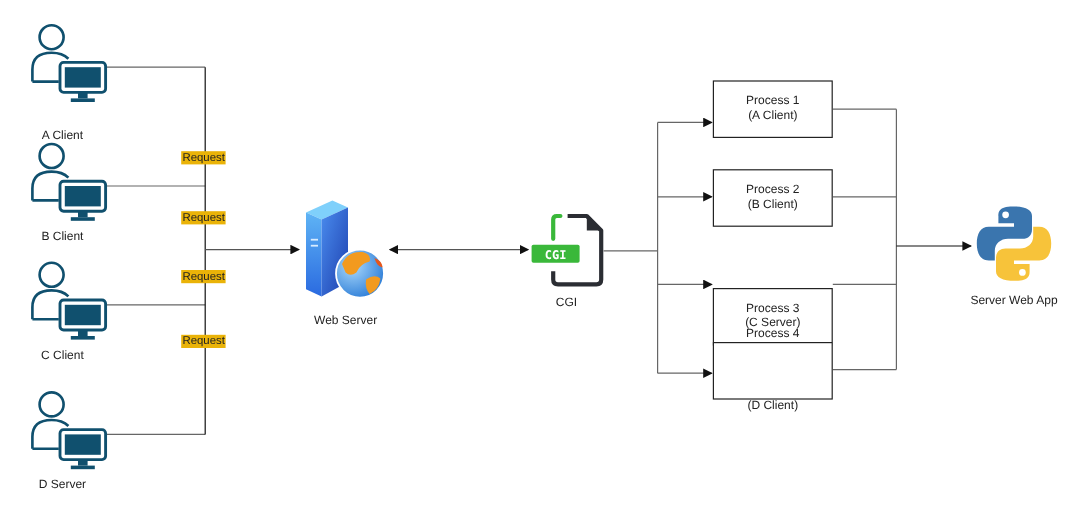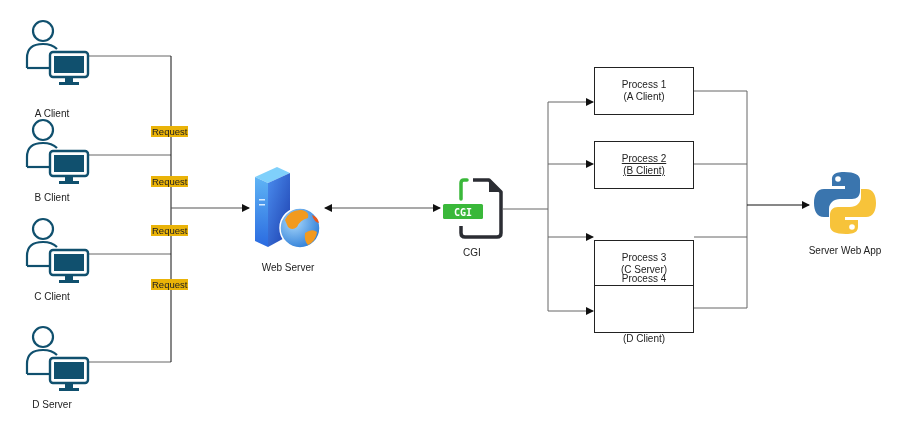--- a/index.html
+++ b/index.html
@@ -135,21 +135,21 @@
     <rect x="3" y="27" width="40" height="15" rx="1.5" fill="#3ab83a"></rect>
     <text x="23" y="38.5" text-anchor="middle" font-family="DejaVu Sans Mono, monospace" font-weight="bold" font-size="10" fill="#ffffff">CGI</text>
   </svg>
 </div>
 <div class="lbl" style="left:452px;top:247px;width:40px;">CGI</div>
 
 <div class="proc" style="left:594px;top:67px;">
   <span>Process 1</span>
   <span>(A Client)</span>
 </div>
-<div class="proc" style="left:594px;top:141px;text-decoration:underline;">
+<div class="proc" style="left:594px;top:141px;">
   <span>Process 2</span>
   <span>(B Client)</span>
 </div>
 <div class="proc" style="left:594px;top:213px;margin-top:27px;">
   <span>Process 3</span>
   <span>(C Server)</span>
 </div>
 <div class="proc" style="left:594px;top:285px;gap:48px;">
   <span>Process 4</span>
   <span>(D Client)</span>

